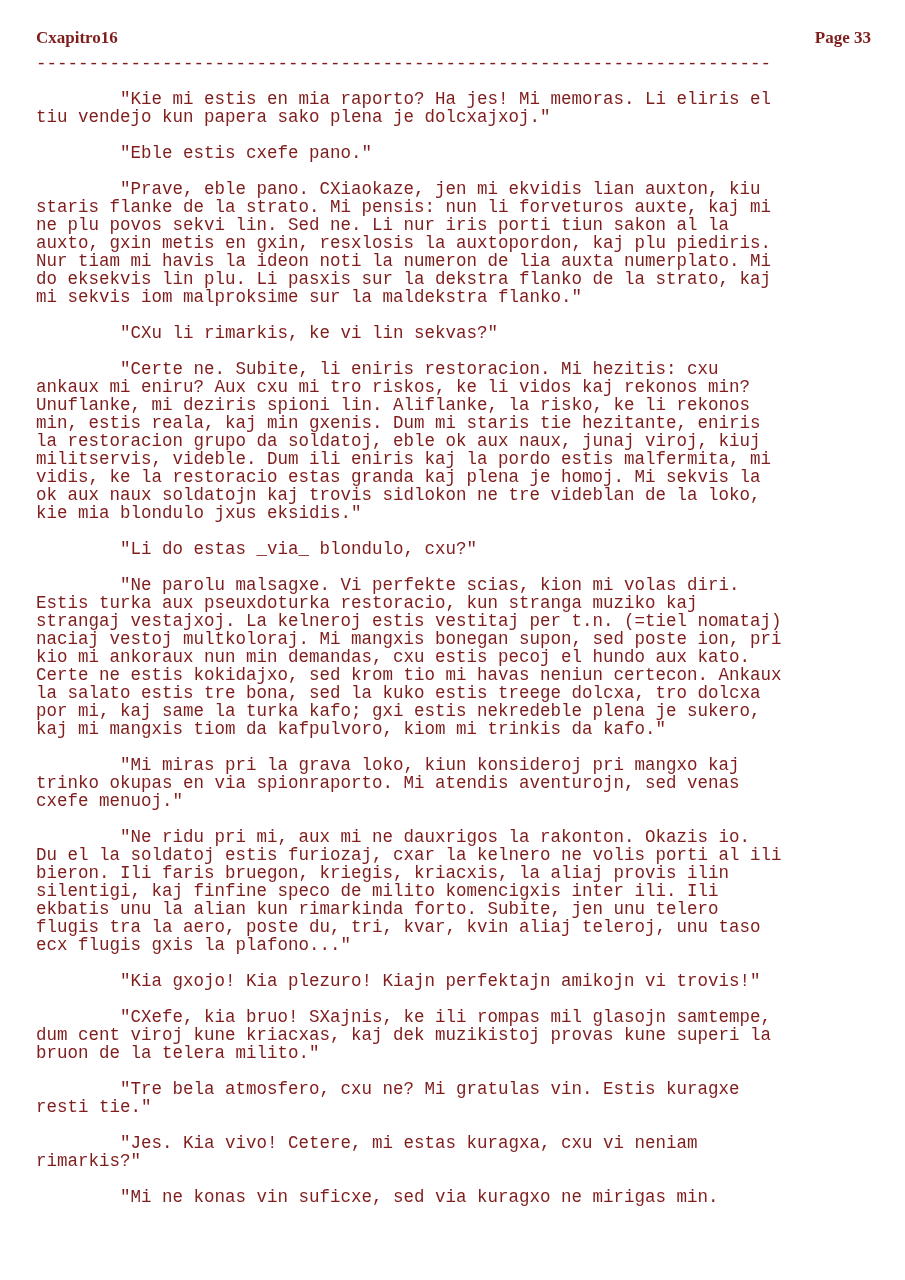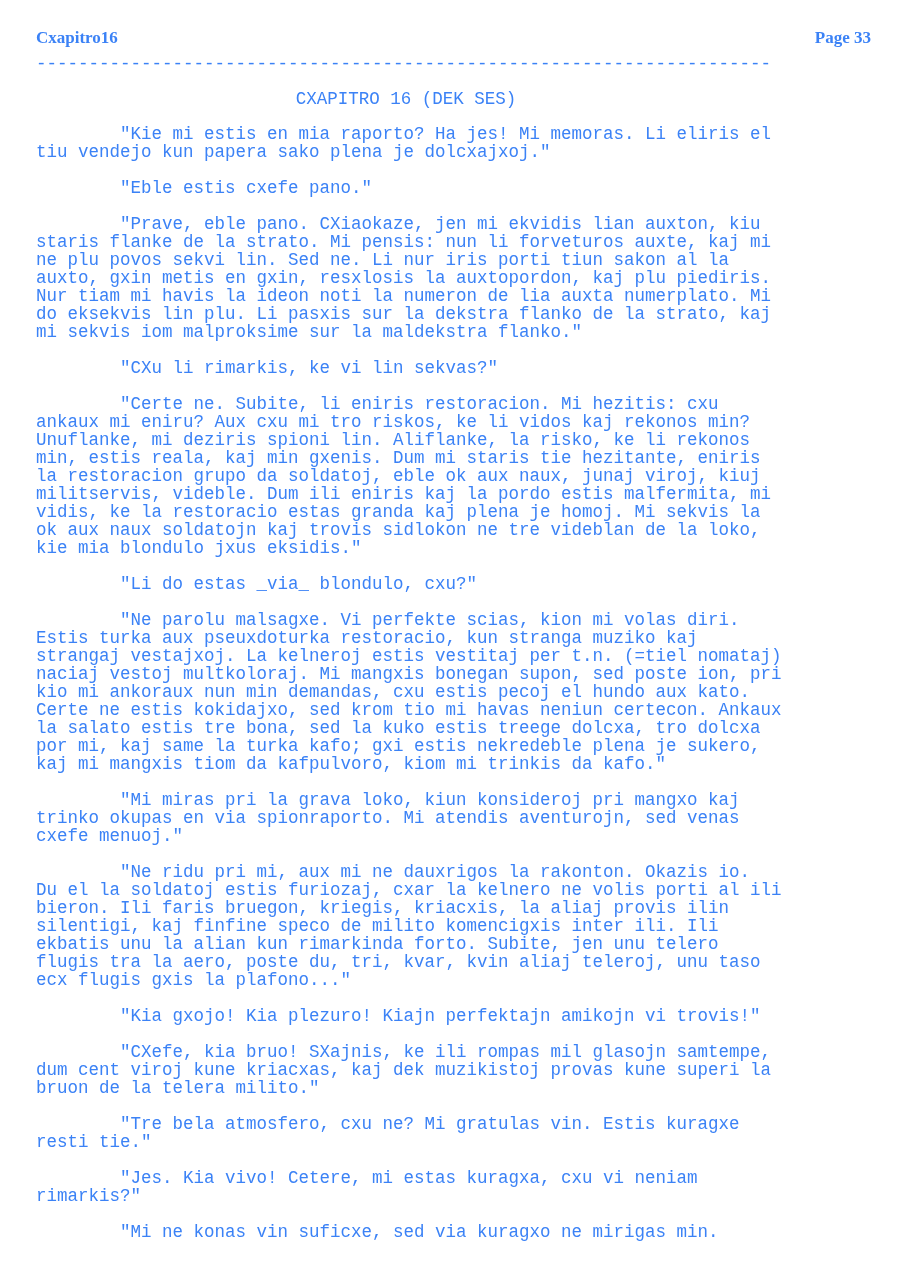--- a/index.html
+++ b/index.html
@@ -5,21 +5,21 @@
   html, body {
     margin: 0;
     padding: 0;
     background: #ffffff;
   }
   .page {
     position: relative;
     width: 905px;
     height: 1280px;
     background: #ffffff;
-    color: #3b82f6;
+    color: #7f1d1d;
     overflow: hidden;
   }
   .header {
     display: flex;
     justify-content: space-between;
     align-items: baseline;
     padding: 28px 34px 0 36px;
     font-family: "Liberation Serif", "DejaVu Serif", serif;
     font-weight: bold;
     font-size: 17px;
@@ -54,21 +54,20 @@
 </head>
 <body>
 
 <div class="page">
   <div class="header">
     <span>Cxapitro16</span>
     <span>Page 33</span>
   </div>
   <div class="mono">
     <div class="separator">----------------------------------------------------------------------</div>
-    <div class="chapter-title">CXAPITRO 16 (DEK SES)</div>
     <pre class="body-text">        "Kie mi estis en mia raporto? Ha jes! Mi memoras. Li eliris el
 tiu vendejo kun papera sako plena je dolcxajxoj."
 
         "Eble estis cxefe pano."
 
         "Prave, eble pano. CXiaokaze, jen mi ekvidis lian auxton, kiu
 staris flanke de la strato. Mi pensis: nun li forveturos auxte, kaj mi
 ne plu povos sekvi lin. Sed ne. Li nur iris porti tiun sakon al la
 auxto, gxin metis en gxin, resxlosis la auxtopordon, kaj plu piediris.
 Nur tiam mi havis la ideon noti la numeron de lia auxta numerplato. Mi

